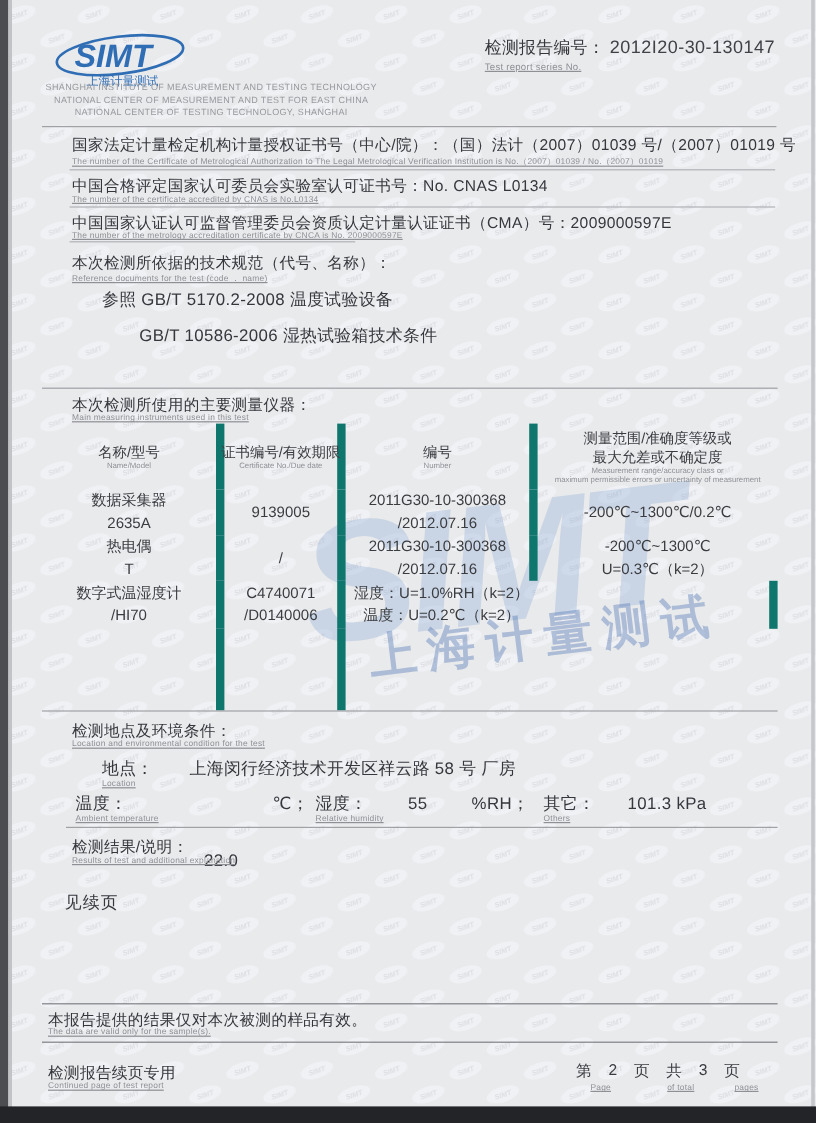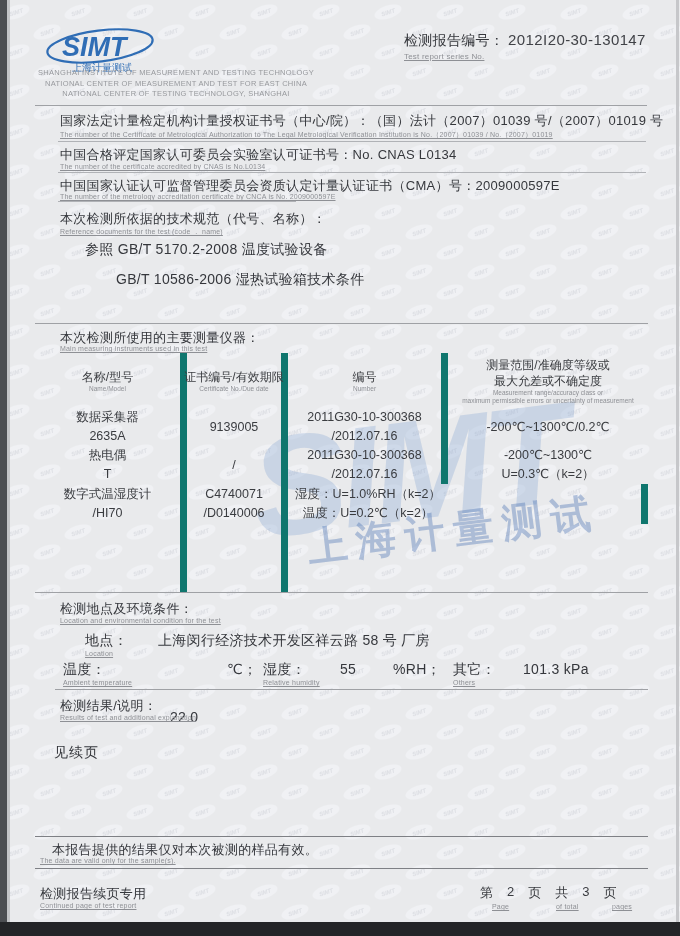--- a/index.html
+++ b/index.html
@@ -215,21 +215,21 @@
     <div class="abs en" style="left:453px;top:679px;">Others</div>
     <div class="abs zh big" style="left:523px;top:661px;">101.3 kPa</div>
 
     <div class="hline" style="left:55px;top:689px;width:593px;"></div>
 
     <div class="abs zh" style="left:60px;top:697px;">检测结果/说明：</div>
     <div class="abs en" style="left:60px;top:714px;">Results of test and additional explanation</div>
     <div class="abs seehint" style="left:54px;top:744px;">见续页</div>
 
     <div class="hline dark" style="left:35px;top:836px;width:613px;"></div>
-    <div class="abs zh" style="left:52px;top:841px;">本报告提供的结果仅对本次被测的样品有效。</div>
+    <div class="abs zh" style="left:40px;top:841px;">本报告提供的结果仅对本次被测的样品有效。</div>
     <div class="abs en" style="left:40px;top:857px;">The data are valid only for the sample(s).</div>
     <div class="hline dark" style="left:35px;top:868px;width:613px;"></div>
 
     <div class="abs zh" style="left:40px;top:885px;">检测报告续页专用</div>
     <div class="abs en" style="left:40px;top:902px;">Continued page of test report</div>
 
     <div class="abs pgrow" style="left:480px;top:884px;">
       <span>第</span>
       <span>2</span>
       <span>页</span>

